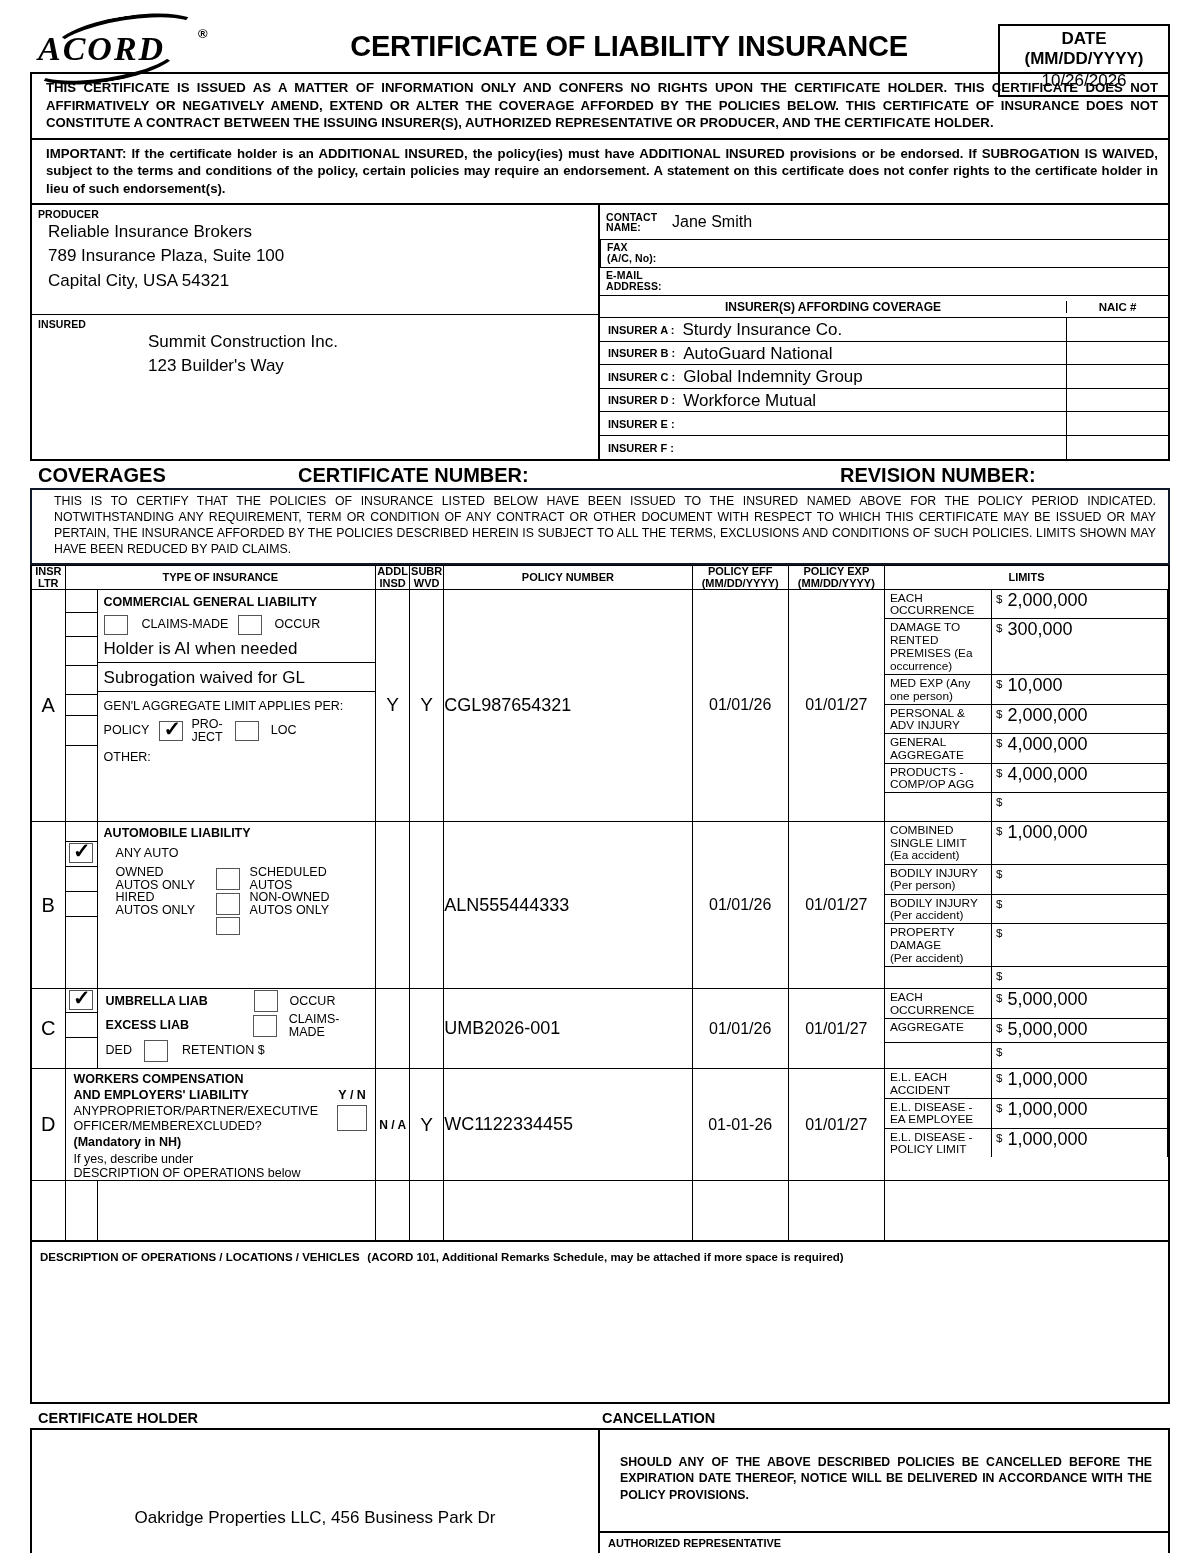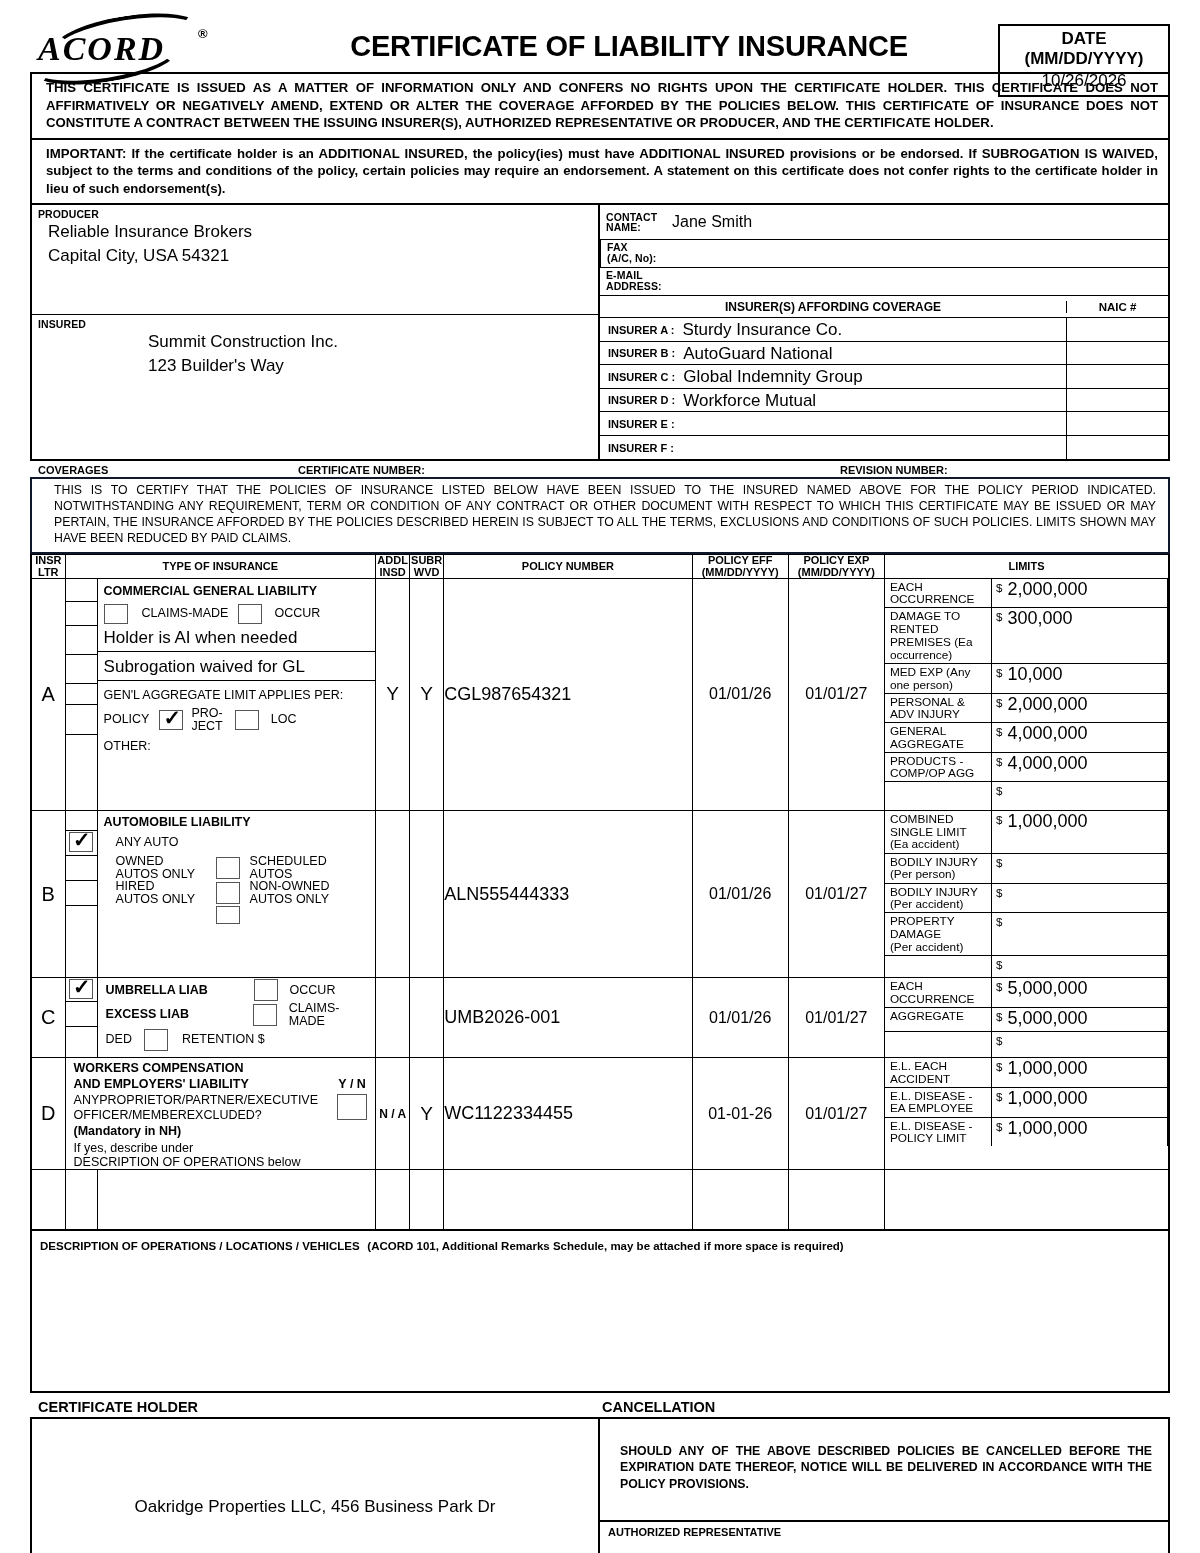--- a/index.html
+++ b/index.html
@@ -91,21 +91,21 @@
   .iac-head .main { flex: 1; text-align: center; font-size: 12px; font-weight: bold; }
   .iac-head .naic { width: 102px; border-left: 1.2px solid #000; text-align: center; font-size: 11.5px; font-weight: bold; }
   .ins-row { display: flex; height: 23.5px; border-bottom: 1.2px solid #000; align-items: center; }
   .ins-row:last-child { border-bottom: none; }
   .ins-row .who { flex: 1; display: flex; align-items: center; padding-left: 8px; }
   .ins-row .who .k { font-size: 11px; font-weight: bold; white-space: nowrap; }
   .ins-row .who .v { font-size: 17px; padding-left: 8px; line-height: 1; }
   .ins-row .naic { width: 102px; border-left: 1.2px solid #000; height: 100%; }
 
   
-  .cov-bar { display: flex; height: 16px; align-items: center; font-size: 11px; font-weight: bold; padding-top: 2px; }
+  .cov-bar { display: flex; height: 27px; align-items: center; font-size: 20px; font-weight: bold; padding-top: 2px; }
   .cov-bar .c1 { width: 268px; padding-left: 8px; }
   .cov-bar .c2 { flex: 1; }
   .cov-bar .c3 { width: 330px; text-align: left; }
 
   .certify { border: 2px solid #0f172a; padding: 4px 12px 5px 22px; }
   .certify p { margin: 0; font-size: 12.3px; line-height: 1.30; text-align: justify; }
 
   
   table.pol { width: 100%; border-collapse: collapse; table-layout: fixed; border: 2px solid #000; border-top: none; }
   table.pol td, table.pol th { border: 1px solid #000; padding: 0; vertical-align: top; }
@@ -208,20 +208,21 @@
       <p class="notice-p">IMPORTANT:  If the certificate holder is an ADDITIONAL INSURED, the policy(ies) must have ADDITIONAL INSURED provisions or be endorsed. If SUBROGATION IS WAIVED, subject to the terms and conditions of the policy, certain policies may require an endorsement.  A statement on this certificate does not confer rights to the certificate holder in lieu of such endorsement(s).</p>
     </div>
   </div>
 
   <div class="pi-wrap">
 
     <div class="pi-left">
       <div class="producer-cell">
         <div class="mini-lbl">PRODUCER</div>
         <div class="prod-line">Reliable Insurance Brokers</div>
+        <div class="prod-line">789 Insurance Plaza, Suite 100</div>
         <div class="prod-line">Capital City, USA 54321</div>
       </div>
       <div class="insured-cell">
         <div class="mini-lbl">INSURED</div>
         <div class="ins-line">Summit Construction Inc.</div>
         <div class="ins-line">123 Builder's Way</div>
       </div>
     </div>
 
     <div class="pi-right">

